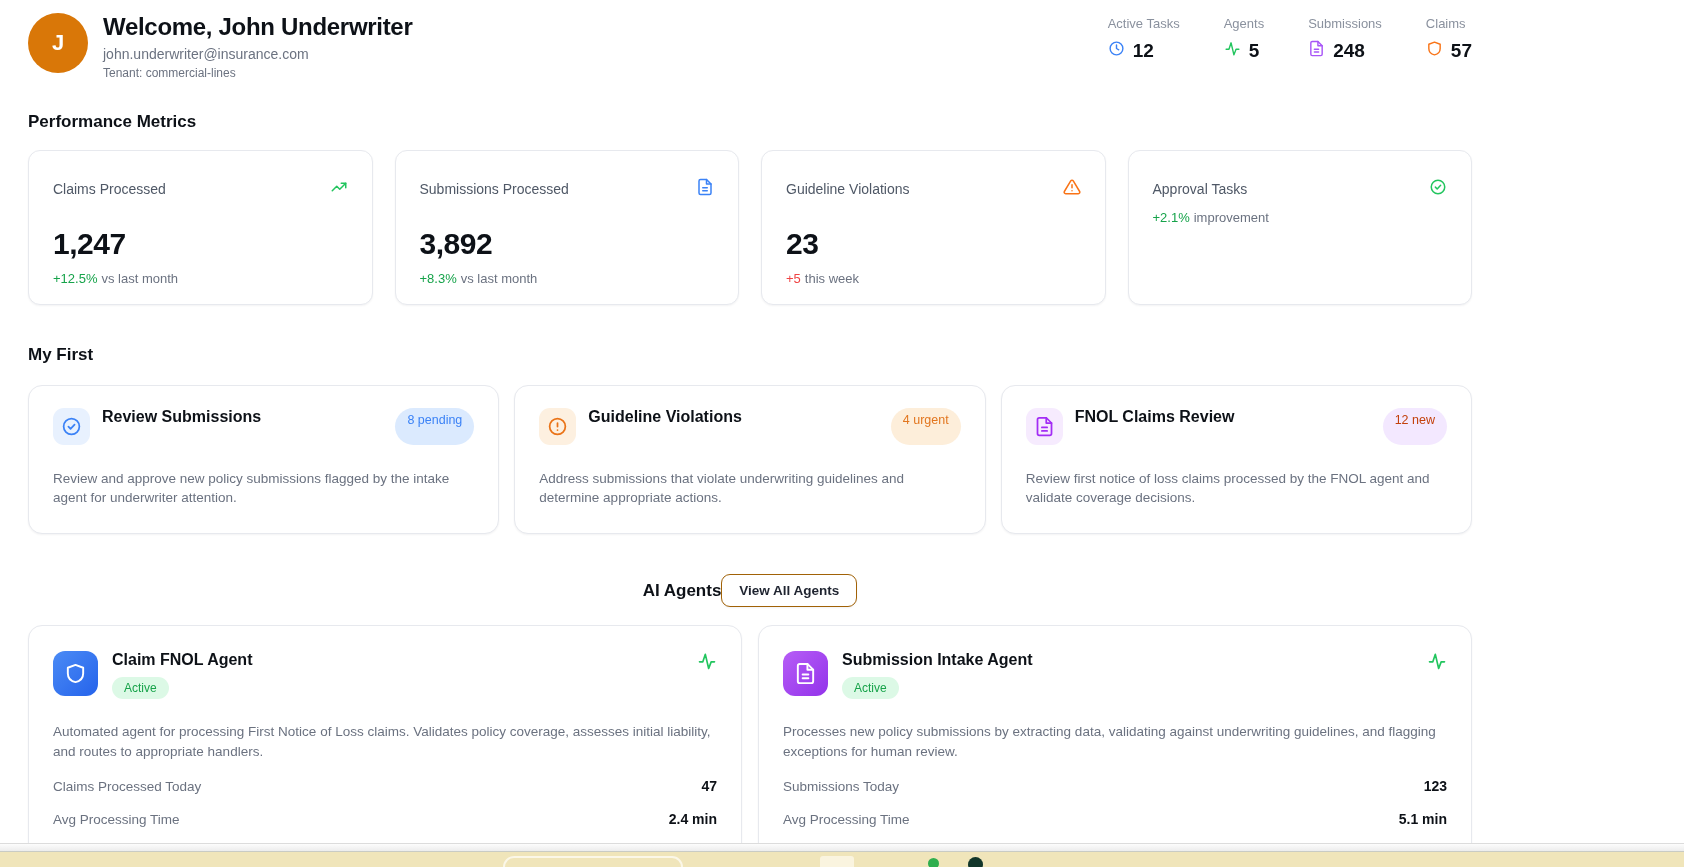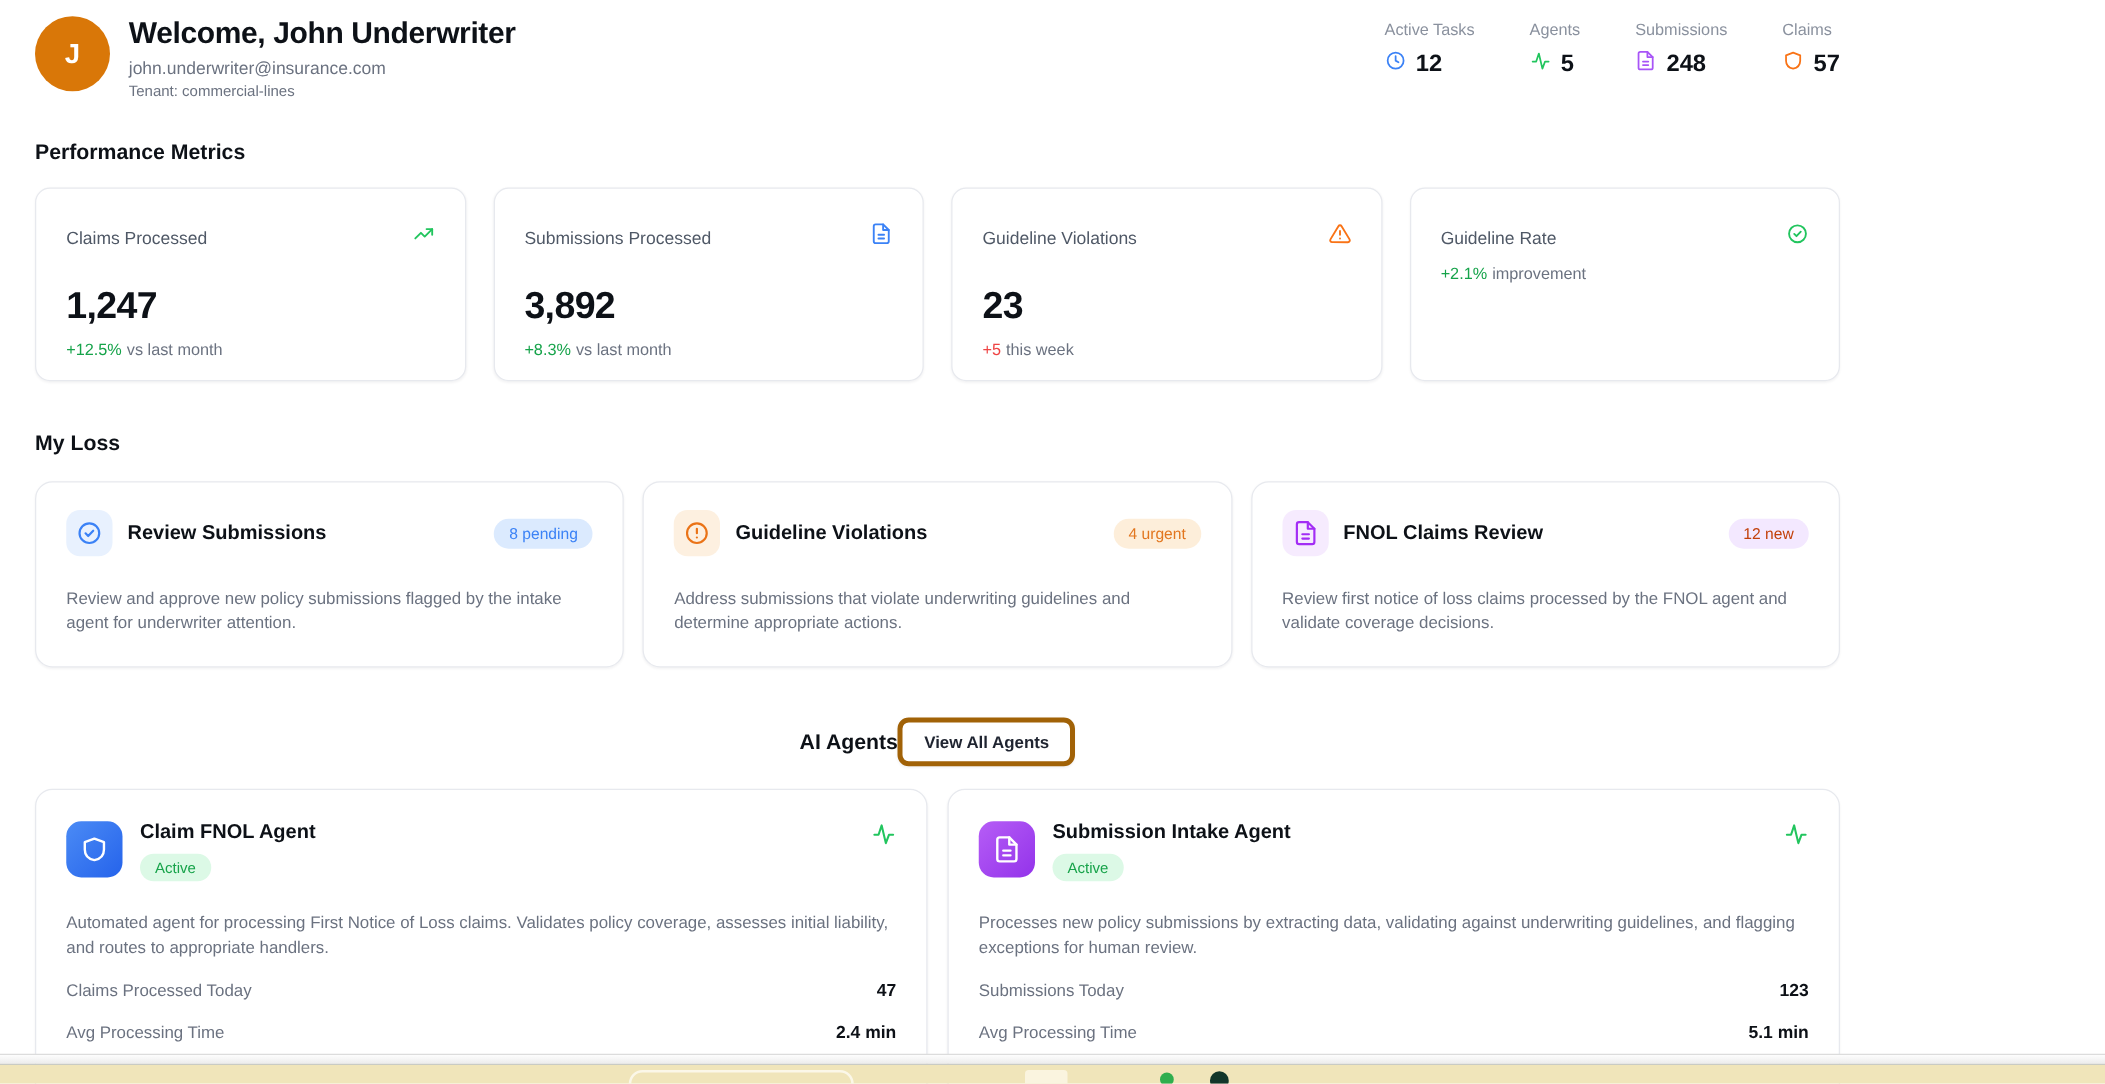--- a/index.html
+++ b/index.html
@@ -47,38 +47,38 @@
   .delta-green { color:#16a34a; }
   .delta-red { color:#ef4444; }
   .delta-suffix { margin-left:4px; }
 
   
   .task-row { display:flex; gap:15px; margin-top:20px; }
   .tcard {
     flex:1; height:149px; background:#fff; border:1px solid #e7e9ee; border-radius:14px;
     box-shadow:0 1px 2px rgba(16,24,40,0.05); padding:22px 24px 0 24px; cursor:pointer;
   }
-  .tcard-head { display:flex; align-items:center; }
+  .tcard-head { display:flex; }
   .ticon { width:37px; height:37px; border-radius:11px; display:flex; align-items:center; justify-content:center; flex:0 0 auto; }
   .ticon svg { width:21px; height:21px; }
   .ticon-blue   { background:#e8f1fe; }
   .ticon-orange { background:#fdf0e0; }
   .ticon-purple { background:#f6ebfe; }
   .tcard-title { margin-left:12px; font-size:16px; font-weight:700; color:#0d1117; }
   .badge { margin-left:auto; font-size:12.5px; font-weight:500; padding:5px 12px; border-radius:999px; white-space:nowrap; }
   .badge-blue   { background:#dbeafe; color:#3b82f6; }
   .badge-orange { background:#fdeeda; color:#e2761f; }
   .badge-purple { background:#f3e8ff; color:#c2410c; }
   .tcard-desc { margin-top:25px; font-size:13.5px; color:#6b7280; line-height:1.4; max-width:435px; }
 
   
   .agents-header { display:flex; align-items:center; justify-content:center; margin-top:40px; }
   .view-all-btn {
     font-family:"Liberation Sans", sans-serif;
-    background:#fff; border:4px solid #a16207; border-radius:9px; padding:8px 17px;
+    background:#fff; border:1px solid #a16207; border-radius:9px; padding:8px 17px;
     font-size:13.5px; font-weight:600; color:#1f2430; cursor:pointer;
     box-shadow:0 1px 2px rgba(16,24,40,0.05);
   }
   .agent-row { display:flex; gap:16px; margin-top:18px; }
   .acard {
     flex:1; height:300px; background:#fff; border:1px solid #e7e9ee; border-radius:14px;
     box-shadow:0 1px 2px rgba(16,24,40,0.05); padding:25px 24px 0 24px; cursor:pointer;
   }
   .acard-head { display:flex; align-items:flex-start; }
   .aicon { width:45px; height:45px; border-radius:12px; display:flex; align-items:center; justify-content:center; flex:0 0 auto; }
@@ -206,34 +206,34 @@
             </svg></span>
       </div>
       <div class="mcard-value">23</div>
       <div class="mcard-delta">
         <span class="delta-red">+5</span><span class="delta-suffix">this week</span>
       </div>
     </div>
 
     <div class="mcard">
       <div class="mcard-top">
-        <span class="mcard-label">Guideline Rate</span>
+        <span class="mcard-label">Approval Tasks</span>
         <span><svg viewBox="0 0 24 24" fill="none" stroke="#22c55e" stroke-width="2" stroke-linecap="round" stroke-linejoin="round">
               <circle cx="12" cy="12" r="9"></circle>
               <path d="M8.5 12.2l2.4 2.4 4.6-4.8"></path>
             </svg></span>
       </div>
       <div class="mcard-delta">
         <span class="delta-green">+2.1%</span><span class="delta-suffix">improvement</span>
       </div>
     </div>
 
   </div>
 
-  <h2 class="section-title mt-title">My Loss</h2>
+  <h2 class="section-title mt-title">My First</h2>
   <div class="task-row">
 
     <div class="tcard">
       <div class="tcard-head">
         <span class="ticon ticon-blue">
             <svg viewBox="0 0 24 24" fill="none" stroke="#3b82f6" stroke-width="2" stroke-linecap="round" stroke-linejoin="round">
               <circle cx="12" cy="12" r="9"></circle>
               <path d="M8.5 12.2l2.4 2.4 4.6-4.8"></path>
             </svg>
           </span>

